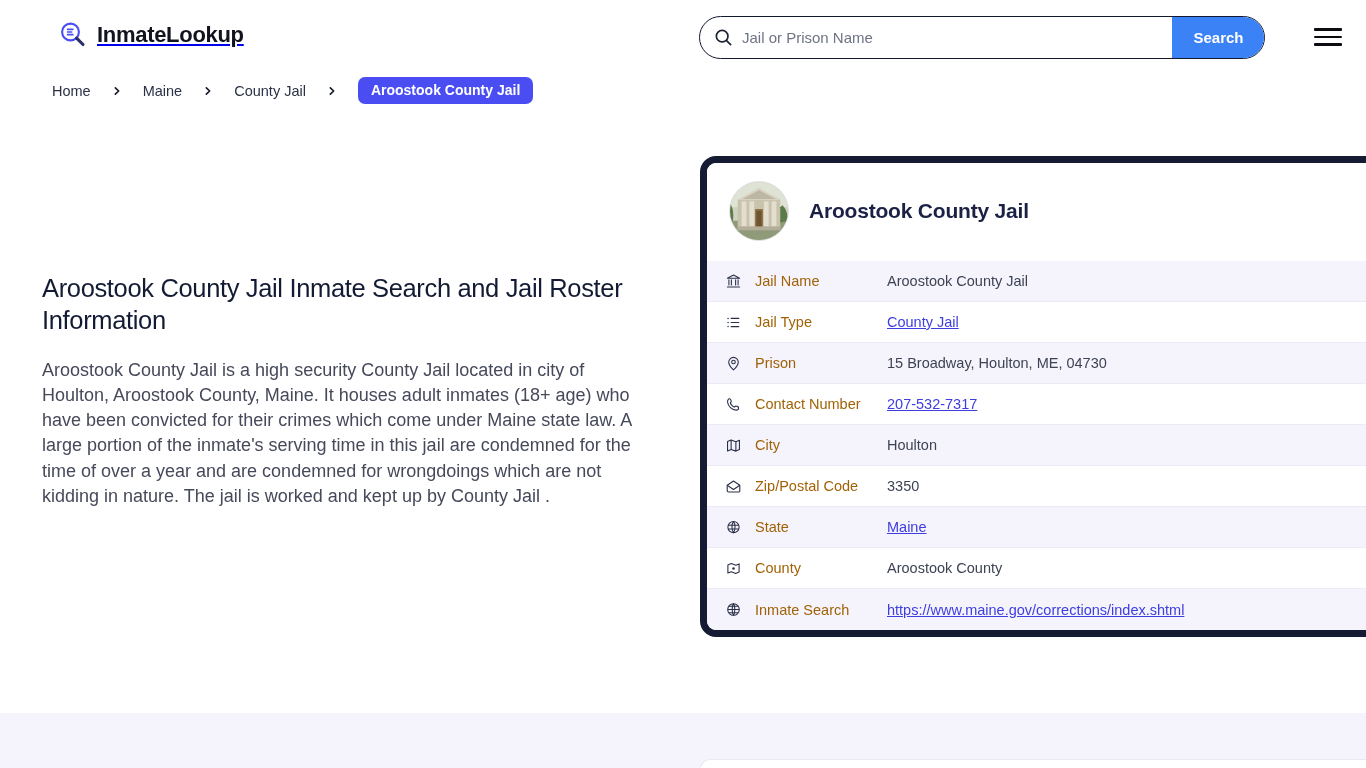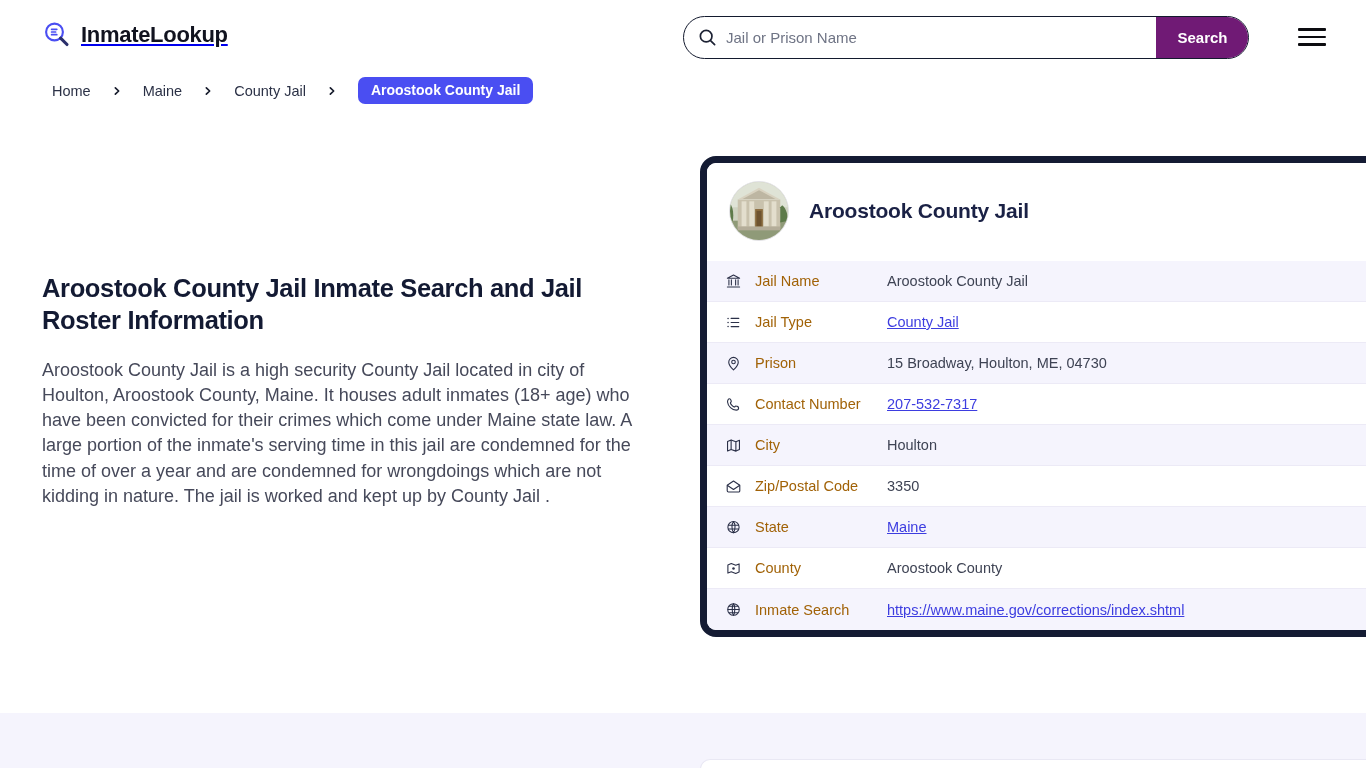--- a/index.html
+++ b/index.html
@@ -8,21 +8,21 @@
     width: 1366px; height: 768px;
     overflow: hidden;
     background: #ffffff;
     font-family: "Liberation Sans", sans-serif;
     -webkit-font-smoothing: antialiased;
   }
   .page { position: relative; width: 1366px; height: 768px; background: #fff; }
 
   
   .header {
-    position: absolute; top: 0; left: 0;
+    position: absolute; top: 0; left: 16px;
     width: 1346px; height: 72px;
     background: #ffffff;
     display: flex; align-items: center;
   }
   .brand {
     position: absolute; left: 42px; top: 20px;
     display: flex; align-items: center; gap: 9px;
   }
   .brand-logo { width: 30px; height: 30px; display: block; }
   .brand-name {
@@ -45,21 +45,21 @@
   }
   .search-input {
     flex: 1; border: none; outline: none;
     font-family: "Liberation Sans", sans-serif;
     font-size: 15px; color: #1b1f2e;
     background: transparent; padding: 0 4px;
   }
   .search-input::placeholder { color: #6f7485; }
   .search-btn {
     width: 93px;
-    background: #701a75;
+    background: #3b82f6;
     color: #fff; border: none;
     font-family: "Liberation Sans", sans-serif;
     font-size: 15px; font-weight: 700;
     cursor: pointer;
     border-radius: 0 20px 20px 0;
     margin: -1px -1px -1px 11px;
   }
 
   .hamburger {
     position: absolute; left: 1298px; top: 28px;
@@ -83,21 +83,21 @@
   .crumb-current {
     background: #4a4ef2; color: #ffffff;
     font-weight: 700; font-size: 14px;
     padding: 5px 13px 6px; border-radius: 7px;
     white-space: nowrap;
   }
 
   
   .left-col { position: absolute; left: 42px; top: 272px; width: 592px; }
   .page-title {
-    font-size: 25.5px; font-weight: 700; color: #131a33;
+    font-size: 25.5px; font-weight: 400; color: #131a33;
     line-height: 1.27; letter-spacing: -0.35px;
     margin-bottom: 21px;
   }
   .body-par {
     font-size: 18px; color: #46495a;
     line-height: 1.40; margin-bottom: 19px;
   }
 
   
   .info-card {

